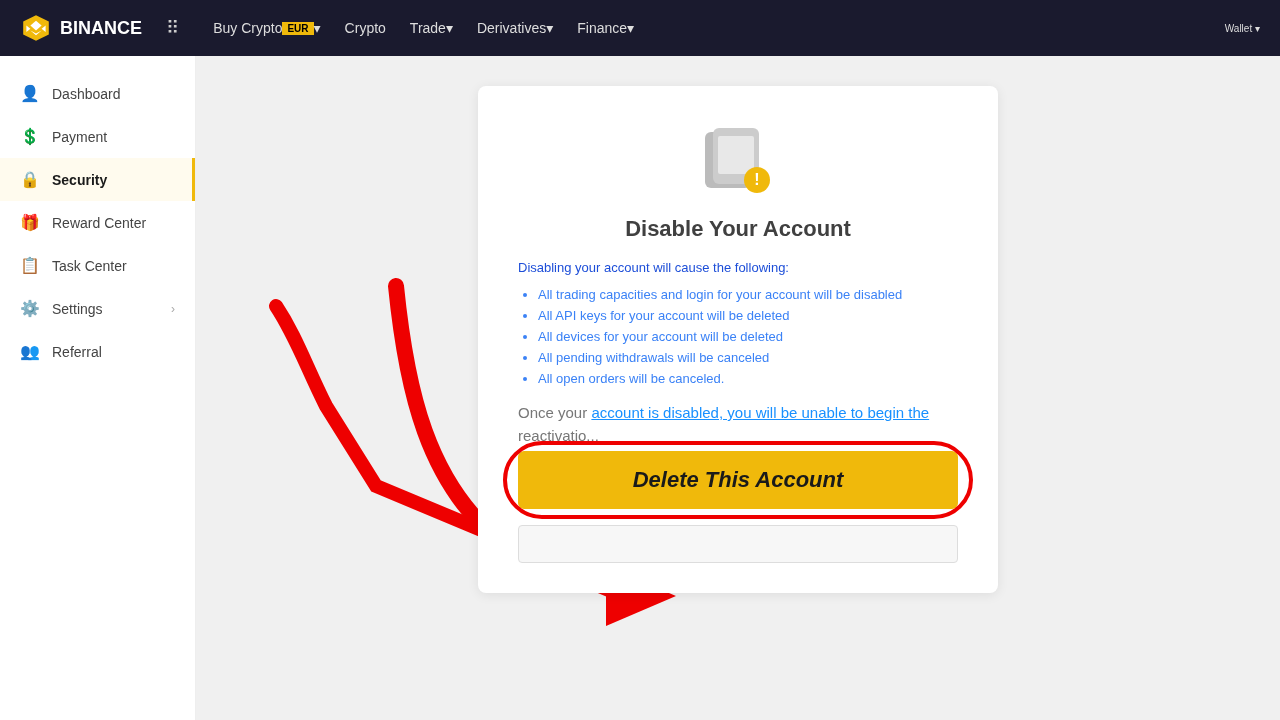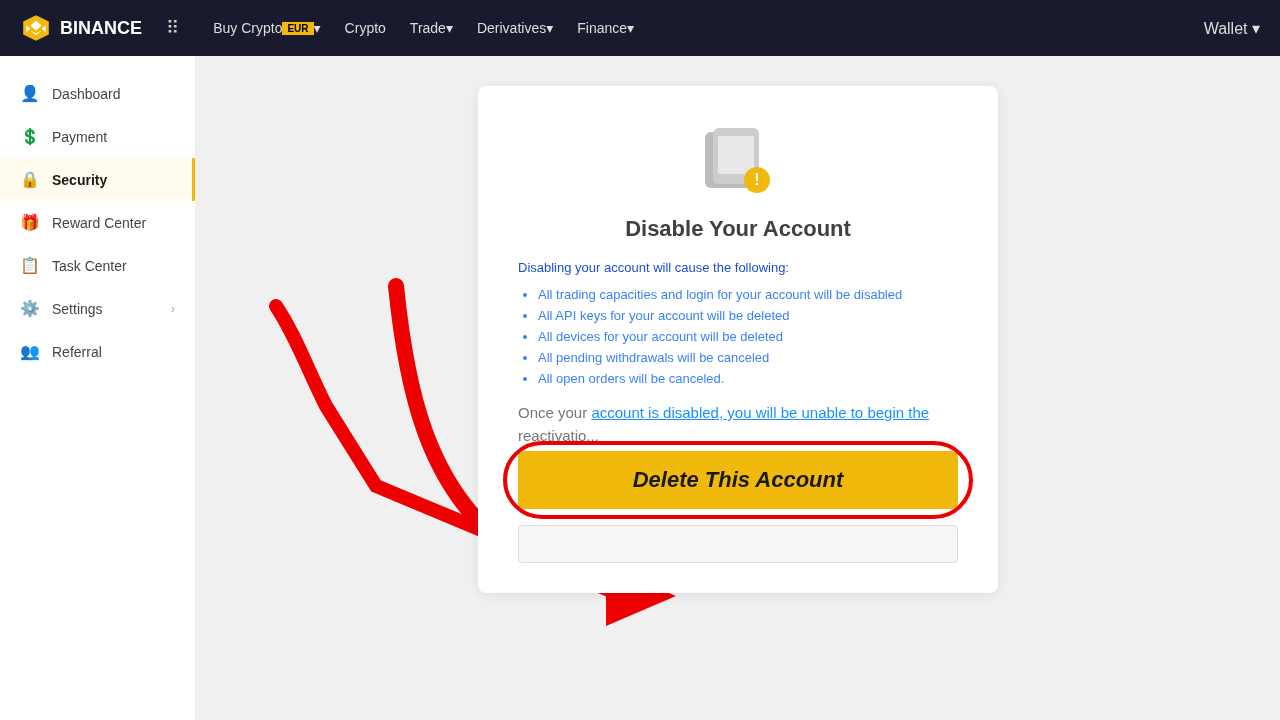--- a/index.html
+++ b/index.html
@@ -58,21 +58,21 @@
       padding: 1px 5px;
       border-radius: 0;
     }
     .topnav-right {
       margin-left: auto;
       display: flex;
       align-items: center;
       gap: 16px;
     }
     .topnav-wallet {
-      font-size: 16px;
+      font-size: 10px;
       color: #ddd;
       cursor: pointer;
     }
 
     
     .layout {
       display: flex;
       flex: 1;
       overflow: hidden;
     }

